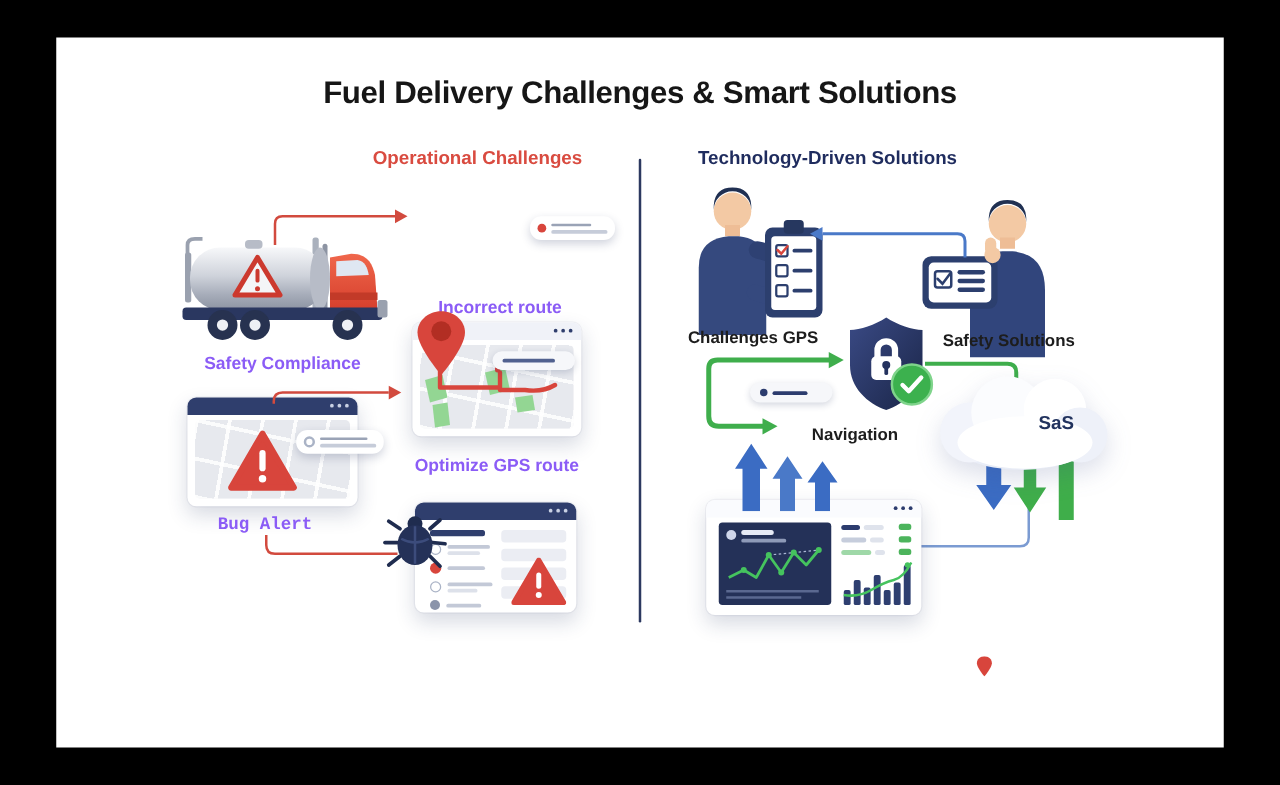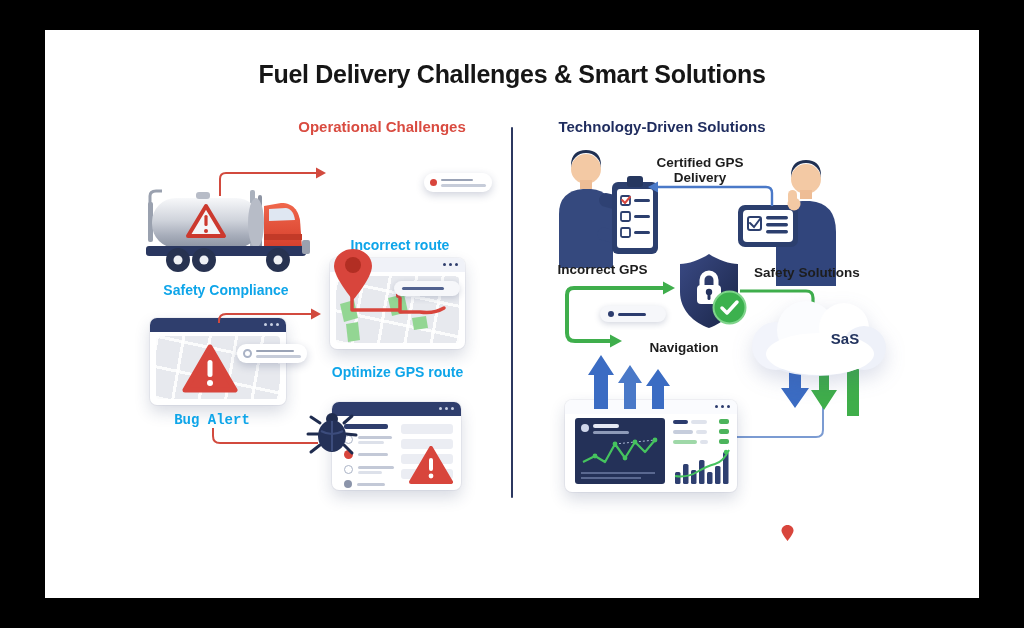--- a/index.html
+++ b/index.html
@@ -6,21 +6,21 @@
   .stage{position:relative;width:1024px;height:628px;background:#000;overflow:hidden;
          font-family:"Liberation Sans","DejaVu Sans",sans-serif;}
   .canvas{position:absolute;left:45px;top:30px;width:934px;height:568px;background:#ffffff;}
   .abs{position:absolute;}
   .title{position:absolute;left:0;width:1024px;top:60px;text-align:center;
          font-size:25px;font-weight:bold;color:#161616;letter-spacing:-.3px;}
   .col-heading{position:absolute;font-size:15px;font-weight:bold;text-align:center;}
   .heading-left{left:282px;top:118px;width:200px;color:#d94b40;}
   .heading-right{left:552px;top:118px;width:220px;color:#1f2c5e;}
   .divider{position:absolute;left:511px;top:127px;width:2px;height:371px;background:#2c3860;border-radius:1px;}
-  .item-label{position:absolute;font-size:14px;font-weight:600;color:#0ea5e9;text-align:center;}
+  .item-label{position:absolute;font-size:14px;font-weight:600;color:#8b5cf6;text-align:center;}
   .window{position:absolute;background:#fff;border-radius:7px;
           box-shadow:0 7px 16px rgba(35,48,95,.18),0 0 0 1px rgba(35,48,95,.05);}
   .titlebar{height:14px;border-radius:7px 7px 0 0;background:#2f3e6d;position:relative;}
   .titlebar.light{background:#f0f2f8;}
   .dots{position:absolute;right:7px;top:5px;display:flex;gap:3px;}
   .dot{width:3px;height:3px;border-radius:50%;background:#c9d1e4;}
   .titlebar.light .dot{background:#2f3e6d;}
   .map-body{position:absolute;left:6px;right:6px;top:18px;bottom:6px;border-radius:4px;overflow:hidden;
     background:
       repeating-linear-gradient(100deg,rgba(255,255,255,.9) 0 3px,transparent 3px 26px),
@@ -242,21 +242,20 @@
       <rect x="81" y="34" width="16" height="11" rx="3" fill="#26375f"></rect>
       <rect x="75" y="54" width="9" height="9" rx="1.5" fill="#fff" stroke="#2c3f6e" stroke-width="1.8"></rect>
       <path d="M76,58 l3,3 l5,-6" fill="none" stroke="#d8453c" stroke-width="2" stroke-linecap="round"></path>
       <rect x="88" y="57" width="16" height="3" rx="1.5" fill="#2c3f6e"></rect>
       <rect x="75" y="70" width="9" height="9" rx="1.5" fill="#fff" stroke="#2c3f6e" stroke-width="1.8"></rect>
       <rect x="88" y="73" width="16" height="3" rx="1.5" fill="#2c3f6e"></rect>
       <rect x="75" y="86" width="9" height="9" rx="1.5" fill="#fff" stroke="#2c3f6e" stroke-width="1.8"></rect>
       <rect x="88" y="89" width="16" height="3" rx="1.5" fill="#2c3f6e"></rect>
     </g>
   </svg>
-  <div class="label-sm" style="left:630px;top:155px;width:140px;">Certified GPS Delivery</div>
 
   <svg class="abs" style="left:736px;top:148px;" width="122" height="138" viewBox="0 0 122 138">
     <circle cx="70" cy="31" r="15" fill="#f3c9a4"></circle>
     <path d="M55,30 a15,15 0 0 1 30,0 v-4 q-1,-14 -15,-14 q-14,0 -15,14 z" fill="#203052"></path>
     <rect x="64" y="42" width="12" height="9" fill="#eebd96"></rect>
     <path d="M40,138 L40,84 Q40,55 66,53 L74,53 Q100,55 100,84 L100,138 Z" fill="#31457c"></path>
     <path d="M50,68 Q34,80 26,90" stroke="#28396b" stroke-width="13" fill="none" stroke-linecap="round"></path>
     <g>
       <rect x="2" y="57" width="60" height="42" rx="7" fill="#2c3f6e"></rect>
       <rect x="7" y="62" width="50" height="32" rx="4" fill="#fff"></rect>
@@ -264,21 +263,21 @@
       <path d="M14,75 l4,4 l6,-8" fill="none" stroke="#2c3f6e" stroke-width="2" stroke-linecap="round"></path>
       <rect x="30" y="68" width="22" height="3.5" rx="1.7" fill="#2c3f6e"></rect>
       <rect x="30" y="75" width="22" height="3.5" rx="1.7" fill="#2c3f6e"></rect>
       <rect x="30" y="82" width="22" height="3.5" rx="1.7" fill="#2c3f6e"></rect>
     </g>
     <circle cx="58" cy="56" r="6.5" fill="#f3c9a4"></circle>
     <rect x="52" y="42" width="9" height="14" rx="4.5" fill="#f3c9a4"></rect>
   </svg>
   <div class="label-sm" style="left:737px;top:265px;width:140px;">Safety Solutions</div>
 
-  <div class="label-sm" style="left:545px;top:262px;width:115px;">Incorrect GPS</div>
+  <div class="label-sm" style="left:545px;top:262px;width:115px;">Challenges GPS</div>
 
   <div class="pill" style="left:600px;top:306px;width:66px;height:16px;">
     <span style="position:absolute;left:8px;top:5px;width:6px;height:6px;border-radius:50%;background:#2c3c6e;"></span>
     <span style="position:absolute;left:18px;top:6.5px;width:28px;height:3px;border-radius:2px;background:#2c3c6e;"></span>
   </div>
 
   <div class="label-sm" style="left:629px;top:340px;width:110px;">Navigation</div>
 
   <svg class="overlay" width="1024" height="628" viewBox="0 0 1024 628">
 

